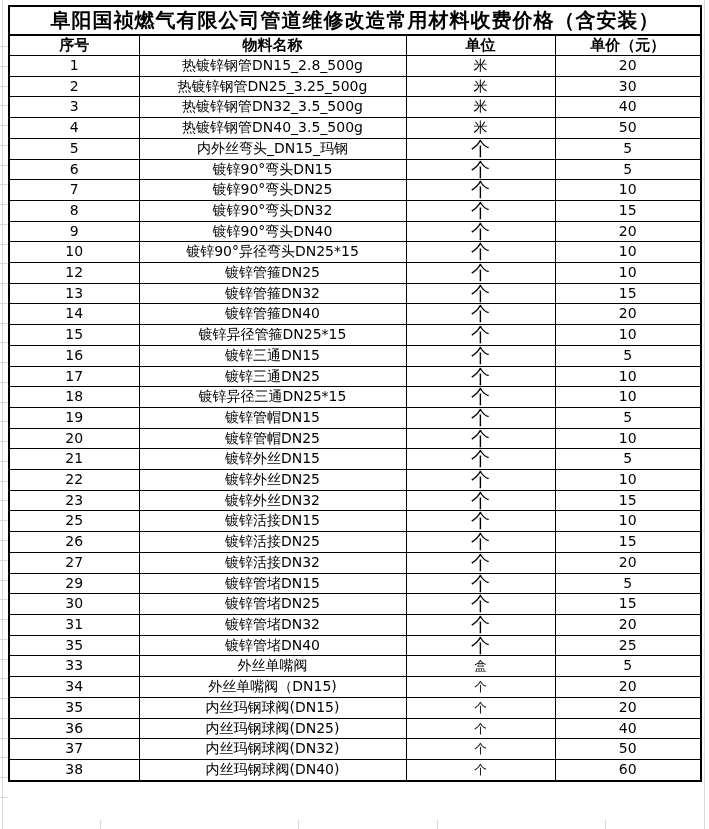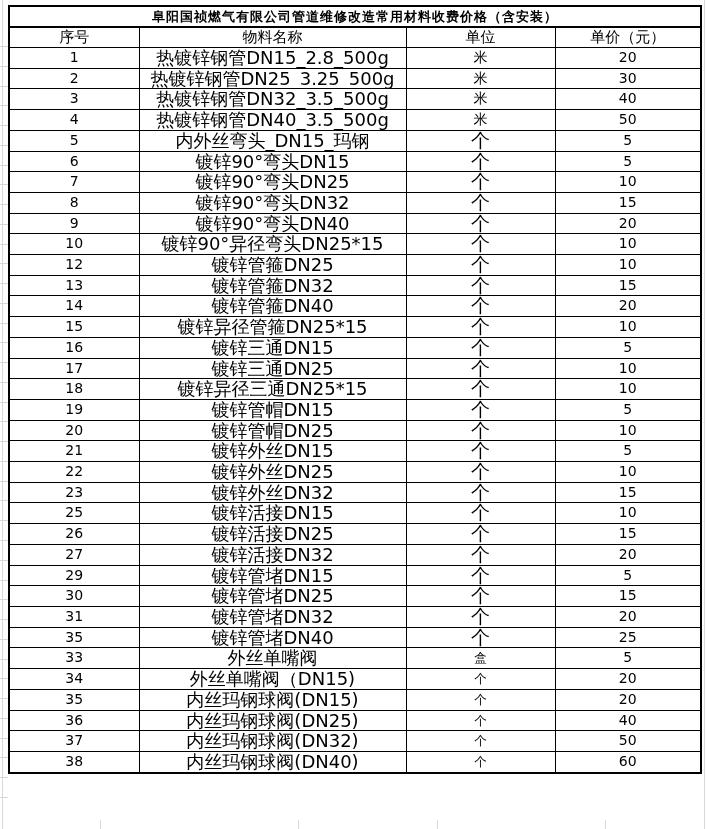--- a/index.html
+++ b/index.html
@@ -34,34 +34,34 @@
   th, td {
     border:1px solid #000;
     text-align:center;
     vertical-align:middle;
     padding:0;
     overflow:hidden;
     white-space:nowrap;
   }
   .title-cell {
     height:21px;
-    font-size:13px;
+    font-size:20px;
     font-weight:bold;
     letter-spacing:1px;
     border-bottom:2px solid #000;
     border-radius:11px;
   }
   .header-row th {
     height:19px;
-    font-weight:normal;
+    font-weight:bold;
     font-size:15px;
   }
   tbody td { height:19.7px; line-height:19.7px; }
   .c-no    { font-size:14px; }
-  .c-name  { font-size:18px; }
+  .c-name  { font-size:14px; }
   .c-unit  { font-size:14px; }
   .c-unit.u-large  { font-size:19px; }
   .c-unit.u-small  { font-size:12.5px; }
   .c-price { font-size:14px; }
 </style>
 </head>
 <body>
 
 <div class="gl-v gl-left"></div>
 <div class="gl-v gl-right"></div>

